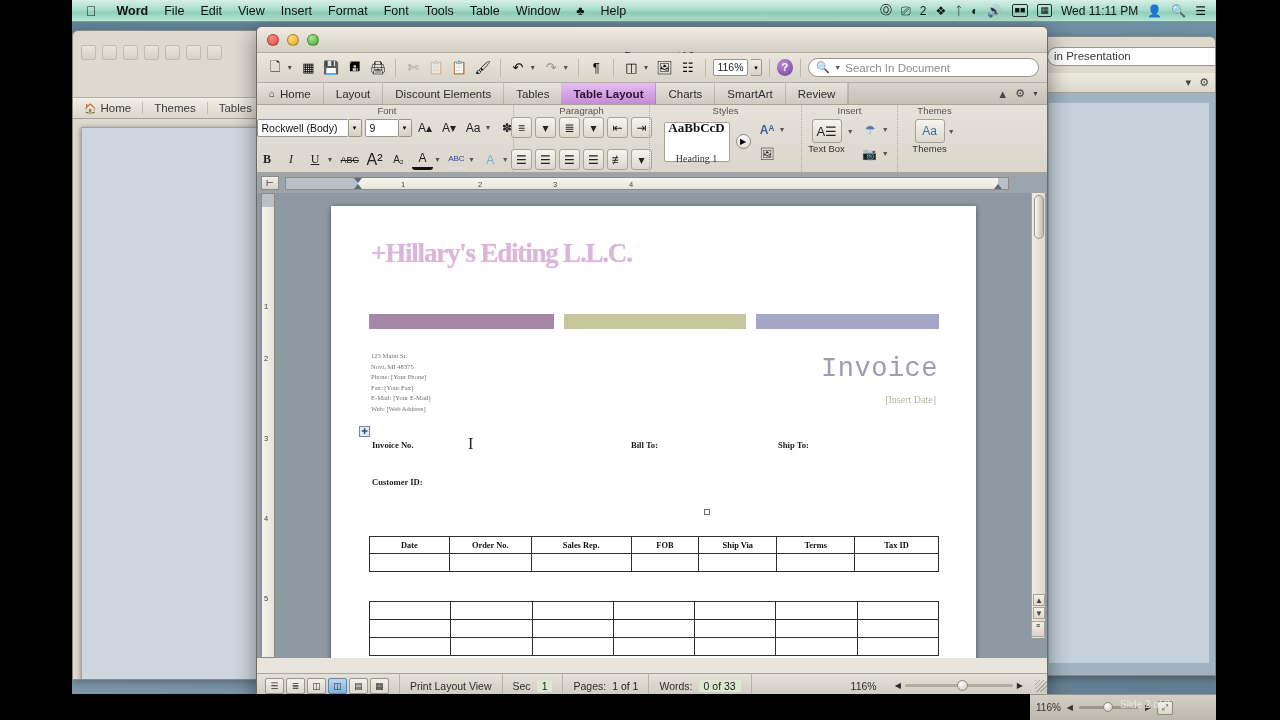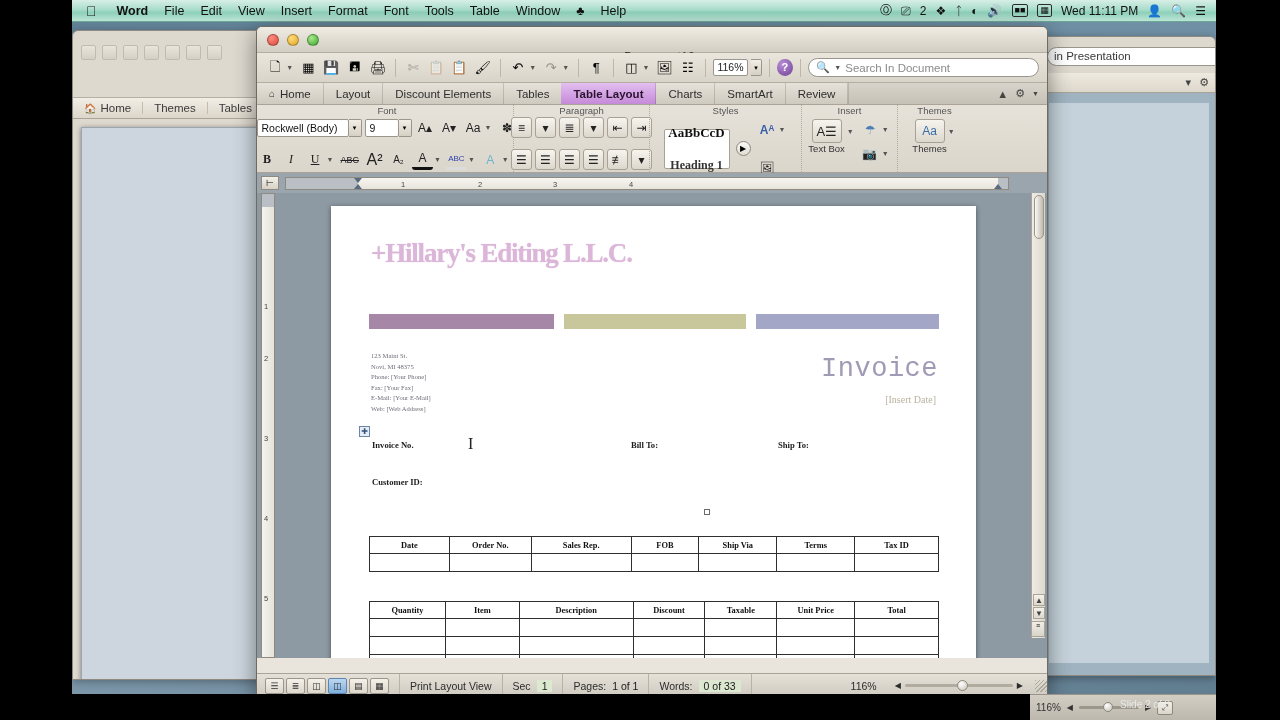--- a/index.html
+++ b/index.html
@@ -157,21 +157,21 @@
   }
   .rbtn.bdr { background:linear-gradient(180deg,#f6f4ee,#ddd8cd); border:1px solid #a8a296; }
   .fontname { width:92px; height:18px; background:#fff; border:1px solid #9a958d; border-radius:2px; font-size:10.5px; line-height:16px; padding-left:4px; color:#111;}
   .fontsize { width:34px; height:18px; background:#fff; border:1px solid #9a958d; border-radius:2px; font-size:10.5px; line-height:16px; padding-left:4px; color:#111;}
   .ddbtn { width:13px; height:18px; background:linear-gradient(180deg,#f2eee6,#d6d0c4); border:1px solid #9a958d; border-left:none; border-radius:0 2px 2px 0; font-size:7px; text-align:center; line-height:16px;}
   .stylebox {
     width:66px; height:40px; background:#fff; border:1px solid #a8a296; border-radius:2px;
     display:flex; flex-direction:column; align-items:center; justify-content:center;
   }
   .stylebox .samp { font-family:"Liberation Serif", serif; font-weight:bold; font-size:13px; color:#111; }
-  .stylebox .nm { font-size:12px; color:#333; margin-top:17px; font-family:"Liberation Serif",serif;font-weight:bold;}
+  .stylebox .nm { font-size:10px; color:#333; margin-top:17px; font-family:"Liberation Serif",serif;}
   .circarrow { width:15px; height:15px; border:1px solid #8d8880; border-radius:50%; font-size:8px; text-align:center; line-height:13px; background:linear-gradient(180deg,#fbfaf7,#e2ddd3);}
   .ilabel { font-size:9.5px; color:#333; }
   
   .rulerzone { position:relative; width:100%; height:20px; background:#9ba5ad; display:flex; align-items:center; }
   .rulercorner { width:18px; height:14px; margin-left:4px; background:linear-gradient(180deg,#f3f1ea,#d8d2c6); border:1px solid #8f8a80; font-size:9px; text-align:center; line-height:12px;}
   .ruler {
     position:relative; margin-left:6px; width:724px; height:13px;
     background:linear-gradient(180deg,#f7f6f1,#e7e4da); border:1px solid #8f8a80;
     font-size:7px; color:#555;
   }
@@ -494,21 +494,21 @@
       </div>
 
       <div class="grp" style="width:152px;">
         <div class="glabel">Styles</div>
         <div class="grow" style="gap:6px;margin-top:2px;">
           <span class="stylebox">
             <span class="samp">AaBbCcD</span>
             <span class="nm">Heading 1</span>
           </span>
           <span class="circarrow">▶</span>
-          <span style="display:flex;flex-direction:column;gap:17px;justify-content:flex-end;">
+          <span style="display:flex;flex-direction:column;gap:3px;justify-content:flex-end;">
             <span class="grow">
               <span class="rbtn" style="color:#3a5ea8;font-weight:bold;">Aᴬ</span>
               <span class="tarrow">▼</span>
             </span>
             <span class="grow">
               <span class="rbtn">🖼</span>
             </span>
           </span>
         </div>
       </div>
@@ -619,29 +619,20 @@
             <td class="body"></td>
             <td class="body"></td>
             <td class="body"></td>
             <td class="body"></td>
           </tr>
         </tbody>
           </table>
 
         <table class="dtable t2">
           <tbody>
-              <tr>
-            <td class="hd" style="width:76px">Quantity</td>
-            <td class="hd" style="width:74px">Item</td>
-            <td class="hd" style="width:114px">Description</td>
-            <td class="hd" style="width:72px">Discount</td>
-            <td class="hd" style="width:72px">Taxable</td>
-            <td class="hd" style="width:78px">Unit Price</td>
-            <td class="hd" style="width:84px">Total</td>
-          </tr>
           <tr>
             <td class="body"></td>
             <td class="body"></td>
             <td class="body"></td>
             <td class="body"></td>
             <td class="body"></td>
             <td class="body"></td>
             <td class="body"></td>
           </tr>
           <tr>

